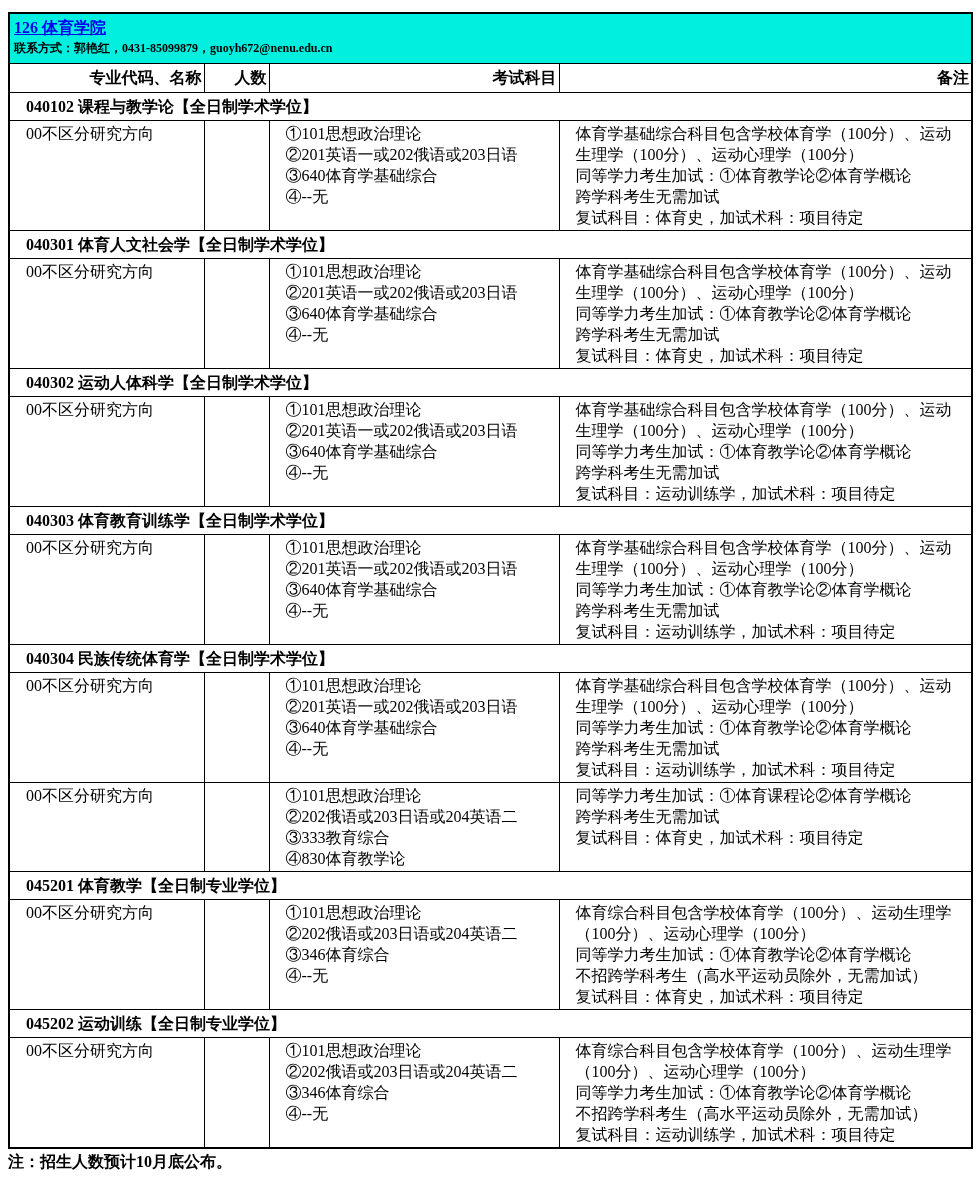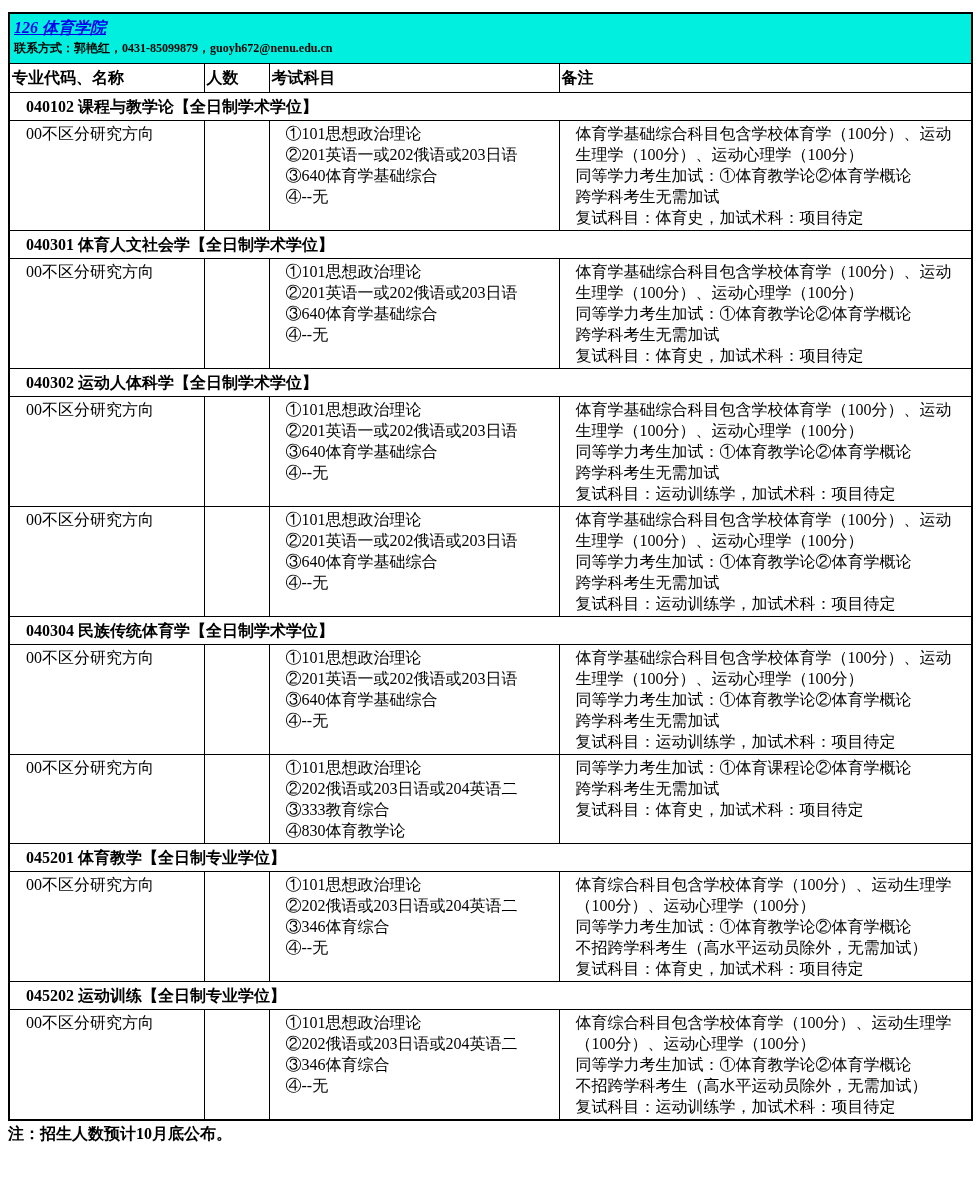--- a/index.html
+++ b/index.html
@@ -30,31 +30,30 @@
     border-bottom: 1px solid #000;
   }
   .college-link {
     color: #0000EE;
     text-decoration: underline;
     font-weight: bold;
     font-size: 16px;
     line-height: 21px;
     display: inline-block;
     cursor: pointer;
-    font-style: italic;
   }
   .contact-line {
     font-weight: bold;
     font-size: 12px;
     line-height: 21px;
   }
   th.col-head {
     font-weight: bold;
     font-size: 16px;
-    text-align: left;
+    text-align: right;
     padding: 4px 2px;
     line-height: 20px;
   }
   tr.section-row td {
     font-weight: bold;
     font-size: 16px;
     padding: 3px 16px;
     line-height: 21px;
   }
   tr.program-row td {
@@ -136,20 +135,23 @@
         <td>①101思想政治理论
 ②201英语一或202俄语或203日语
 ③640体育学基础综合
 ④--无</td>
         <td>体育学基础综合科目包含学校体育学（100分）、运动生理学（100分）、运动心理学（100分）
 同等学力考生加试：①体育教学论②体育学概论
 跨学科考生无需加试
 复试科目：运动训练学，加试术科：项目待定</td>
       </tr>
 
+      <tr class="section-row">
+        <td colspan="4">040303 体育教育训练学【全日制学术学位】</td>
+      </tr>
       <tr class="program-row">
         <td>00不区分研究方向</td>
         <td></td>
         <td>①101思想政治理论
 ②201英语一或202俄语或203日语
 ③640体育学基础综合
 ④--无</td>
         <td>体育学基础综合科目包含学校体育学（100分）、运动生理学（100分）、运动心理学（100分）
 同等学力考生加试：①体育教学论②体育学概论
 跨学科考生无需加试

